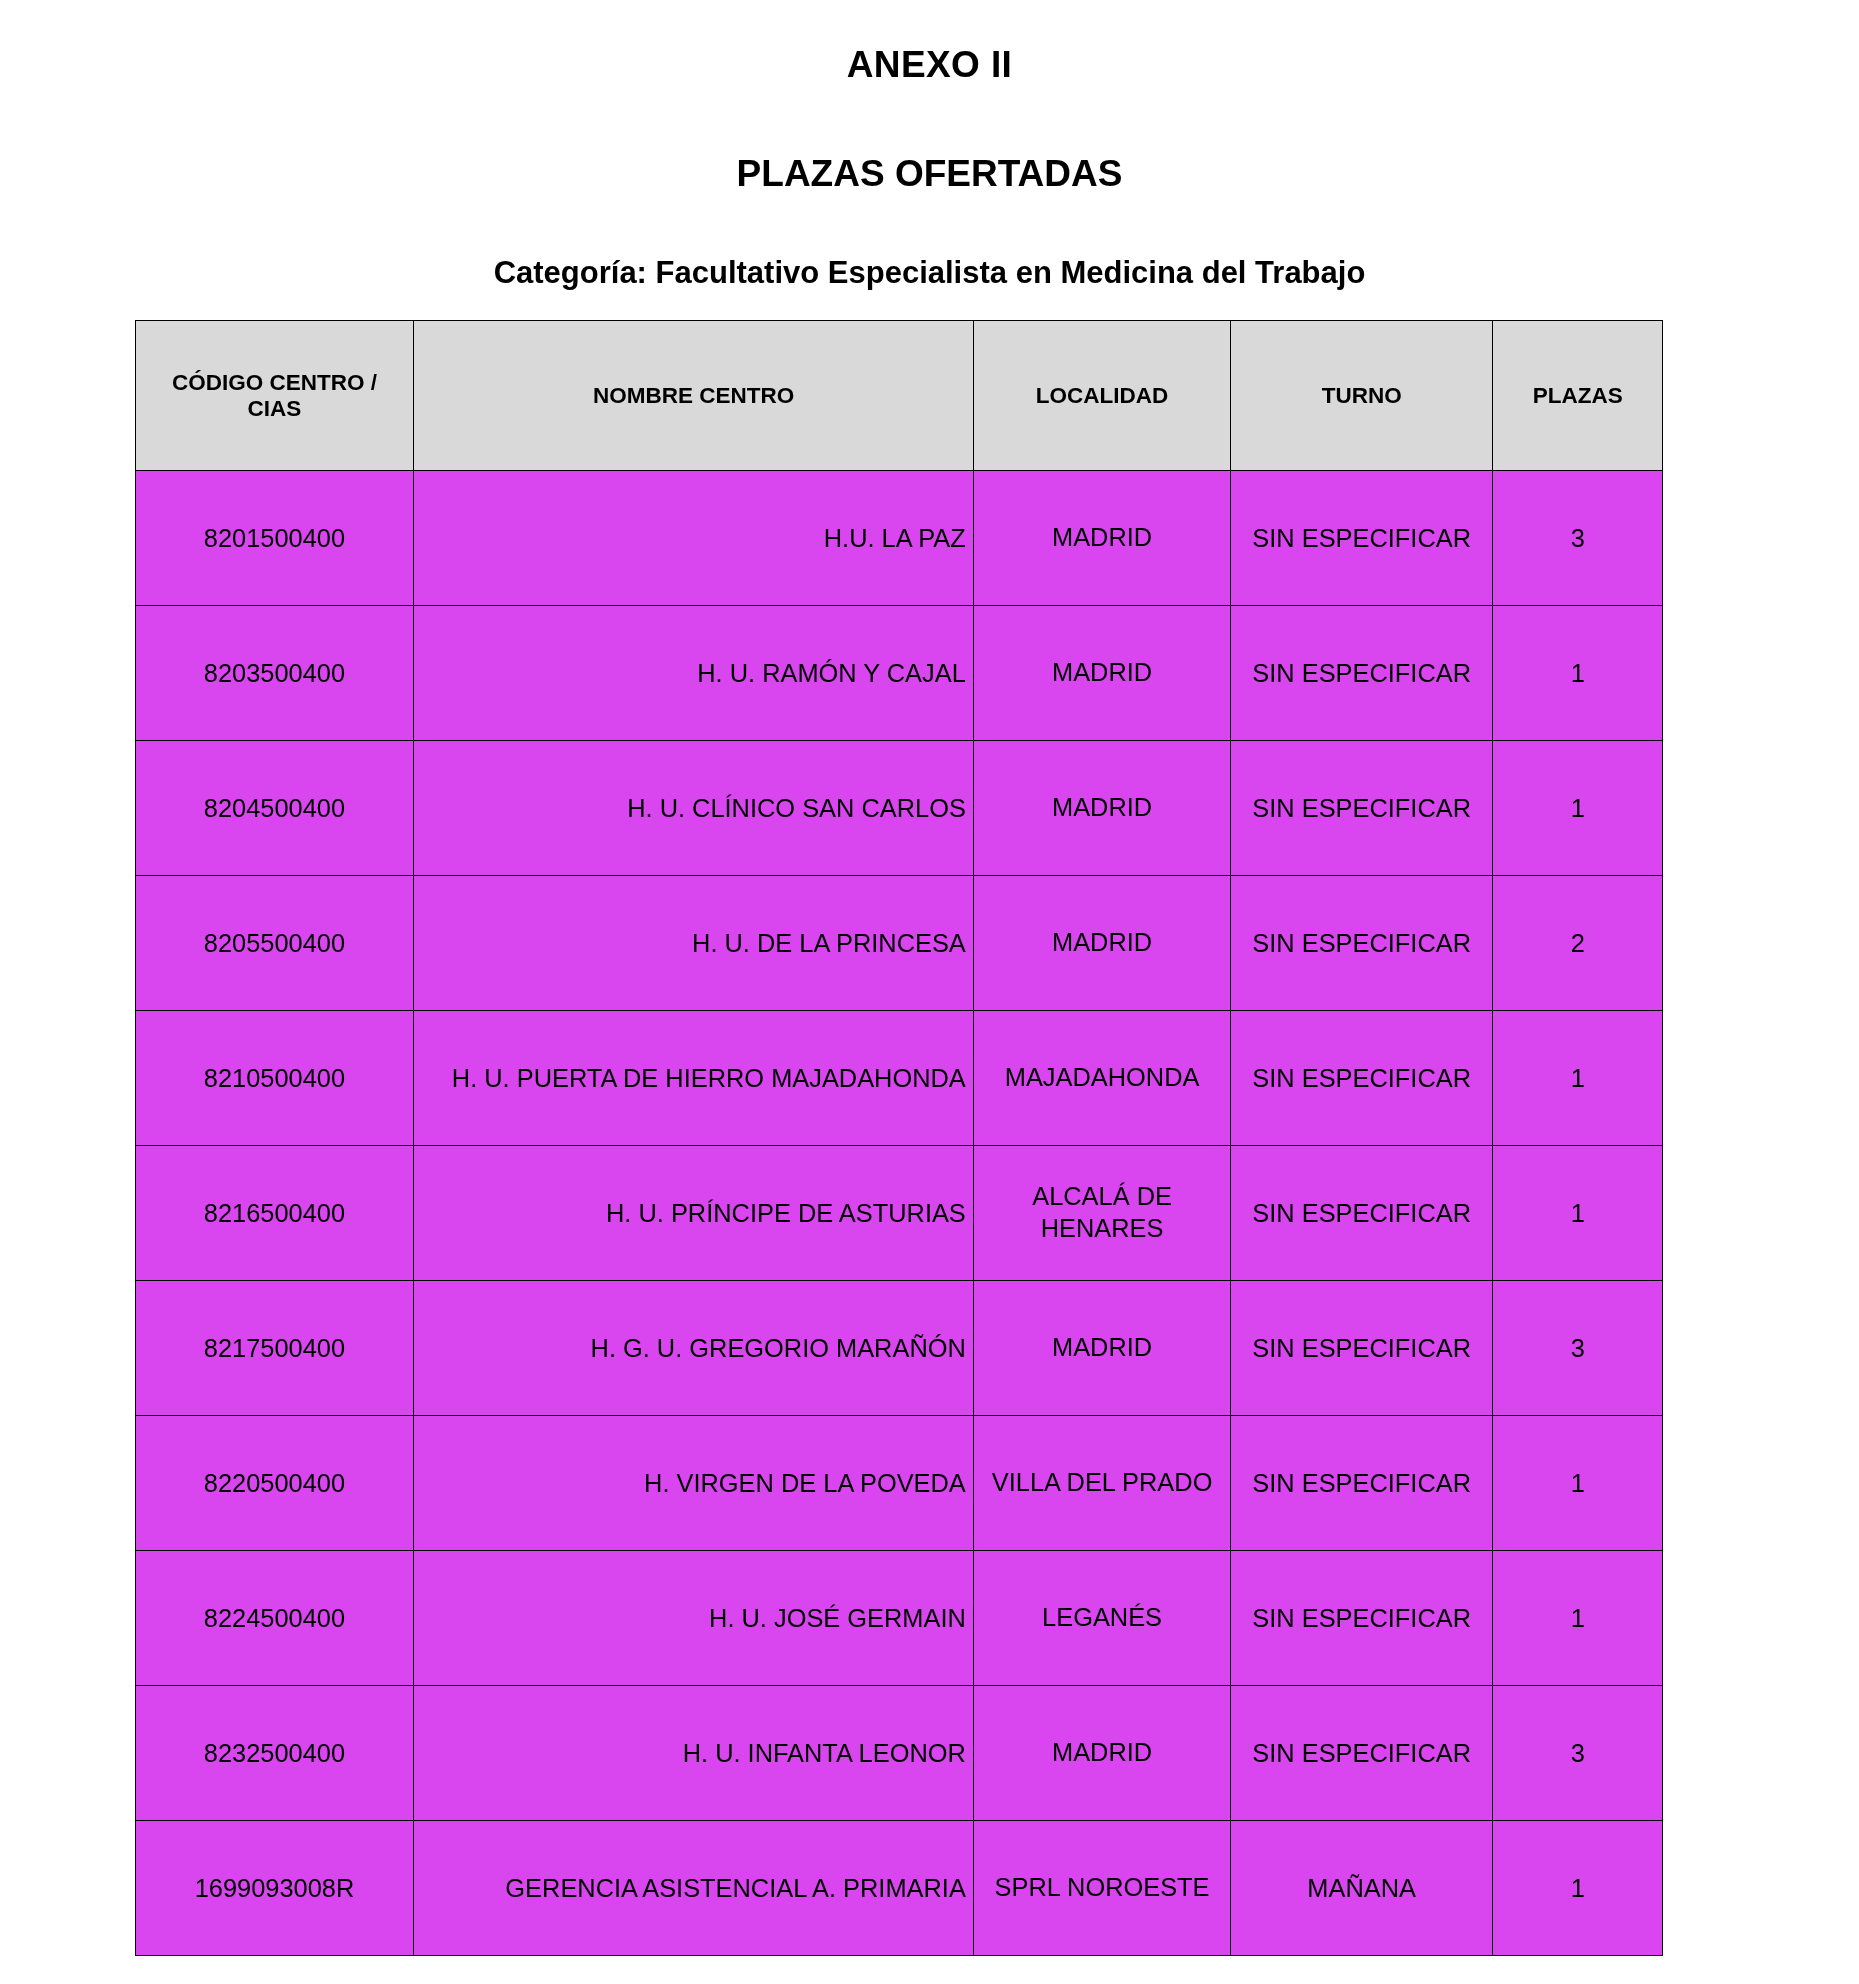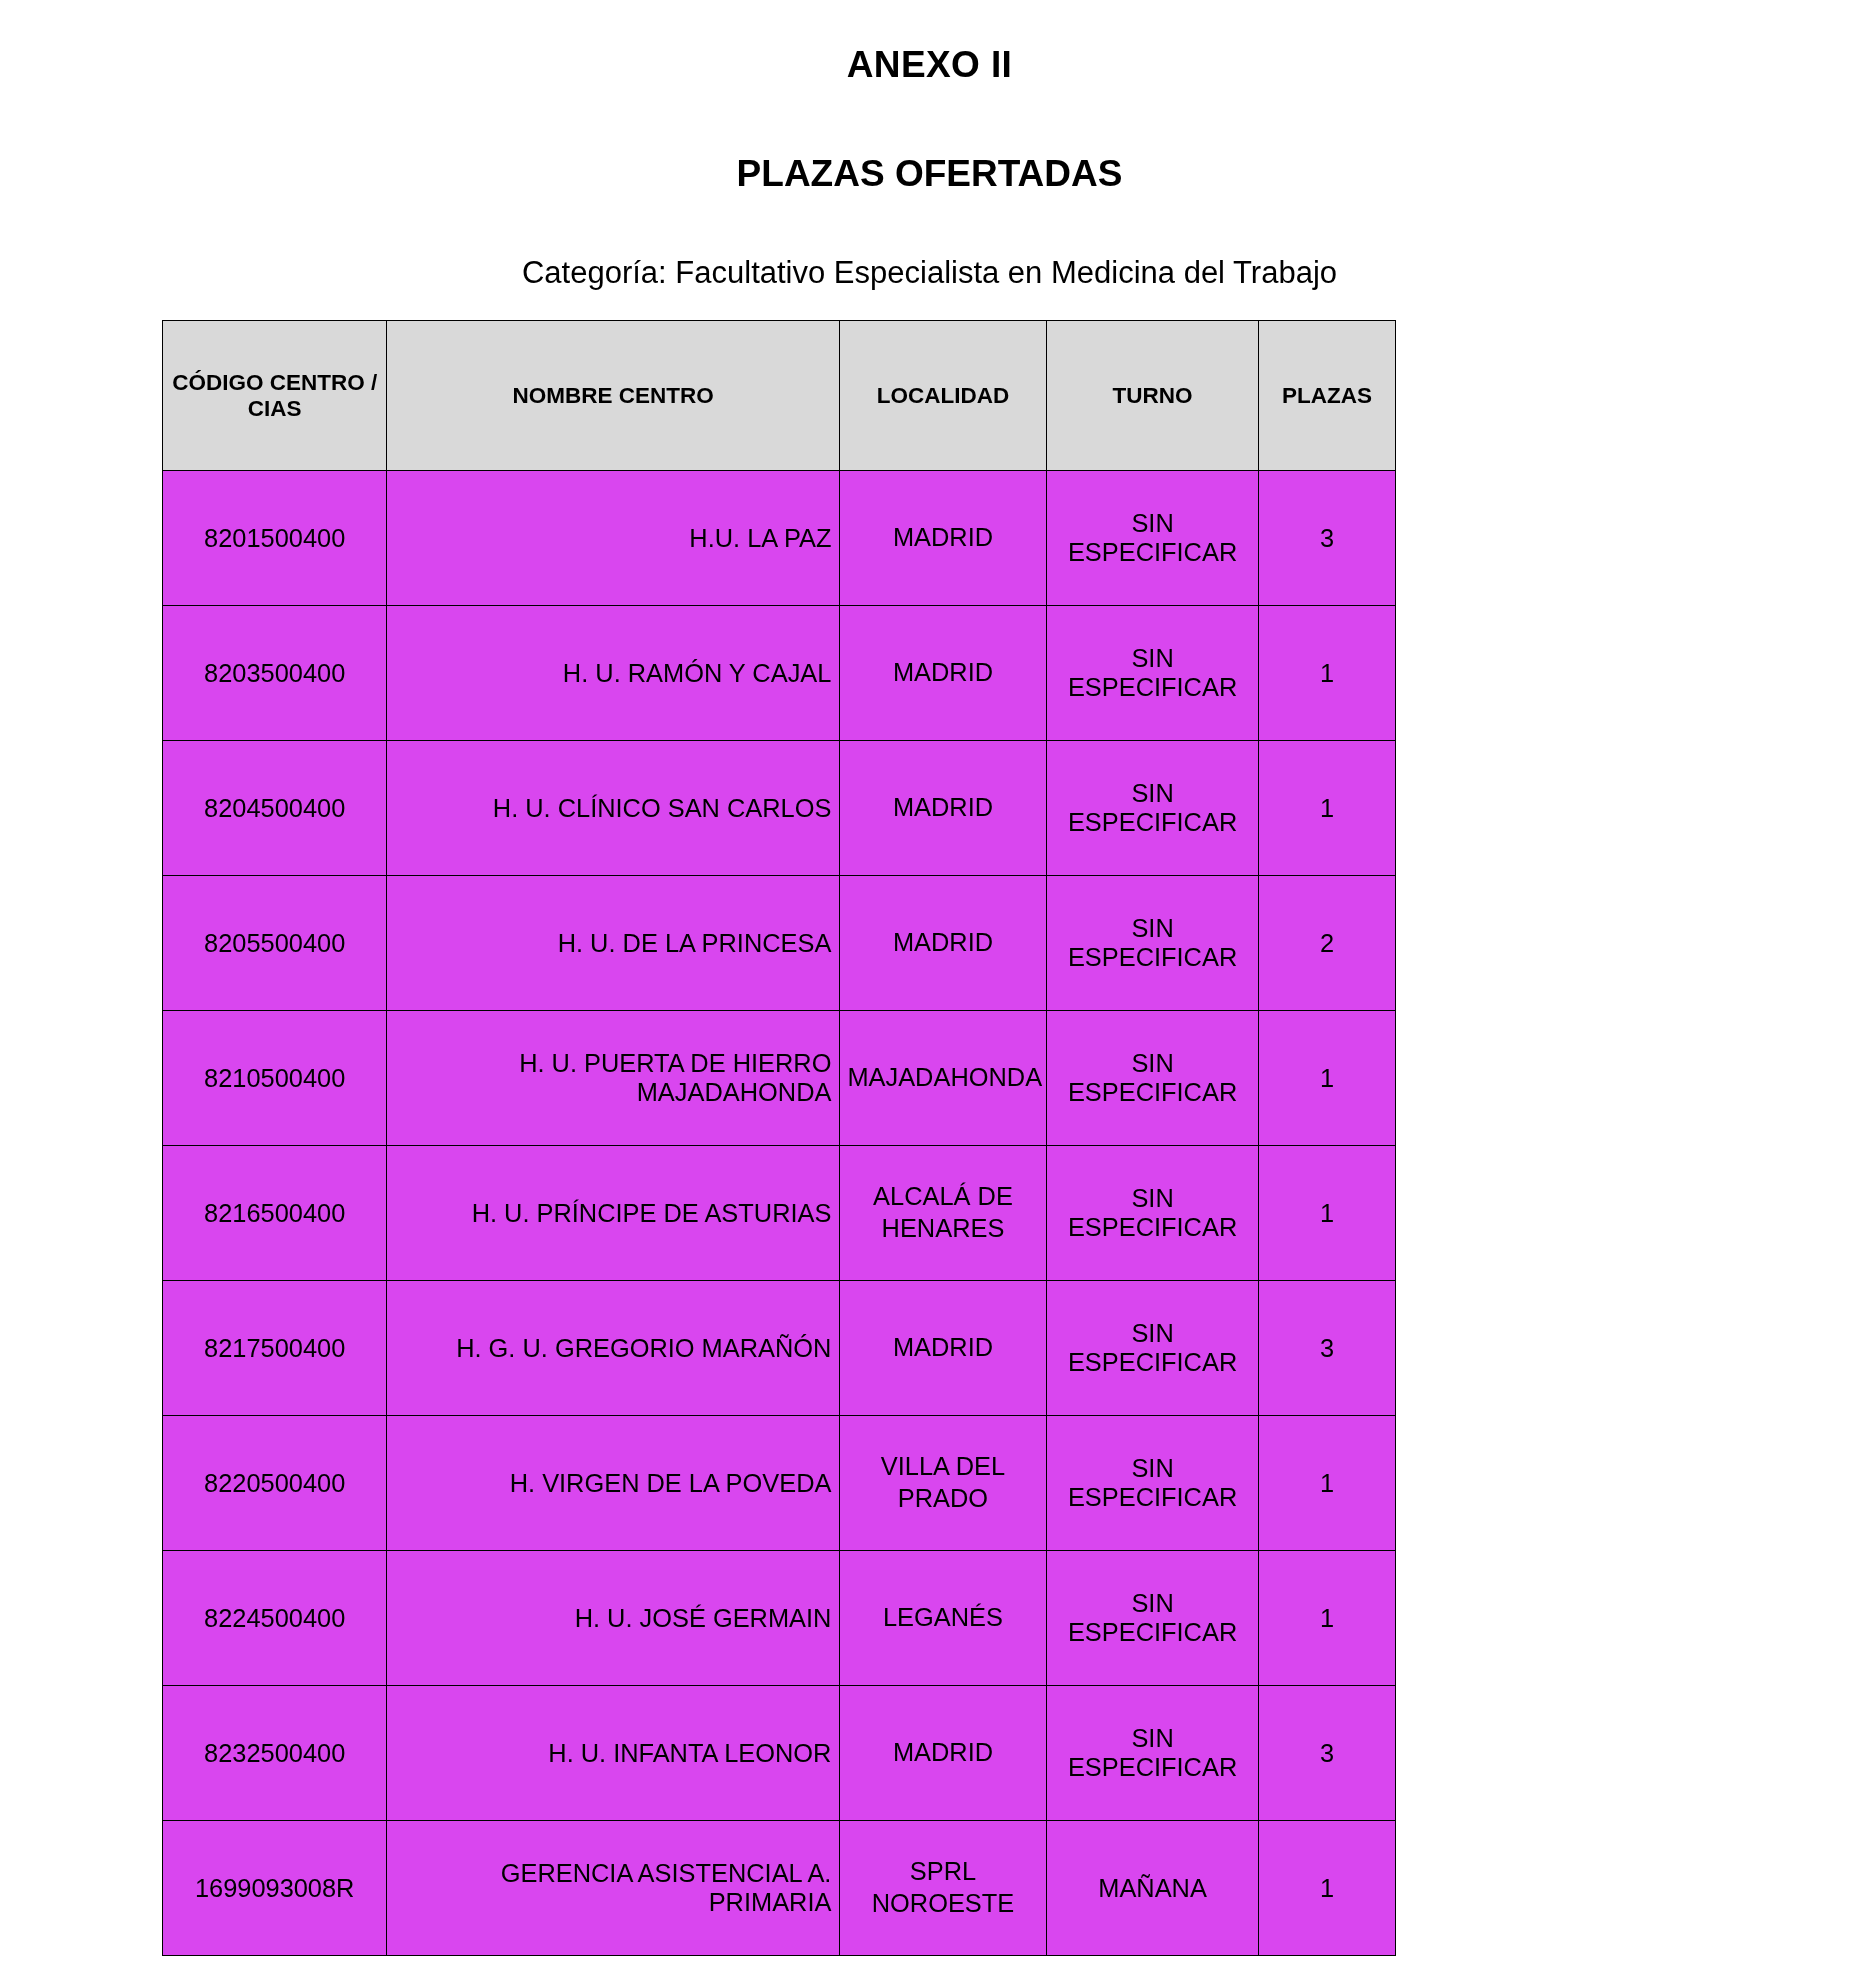--- a/index.html
+++ b/index.html
@@ -30,27 +30,27 @@
     padding-top: 54px;
     text-align: center;
     font-size: 37px;
     font-weight: bold;
   }
   .doc-category {
     margin: 0;
     padding-top: 60px;
     text-align: center;
     font-size: 31px;
-    font-weight: normal;
+    font-weight: bold;
   }
   .table-wrap {
     position: absolute;
-    left: 162px;
+    left: 135px;
     top: 320px;
-    width: 1234px;
+    width: 1528px;
   }
   table.offers {
     width: 100%;
     border-collapse: collapse;
     table-layout: fixed;
   }
   table.offers th,
   table.offers td {
     border: 1.5px solid #000000;
     vertical-align: middle;

